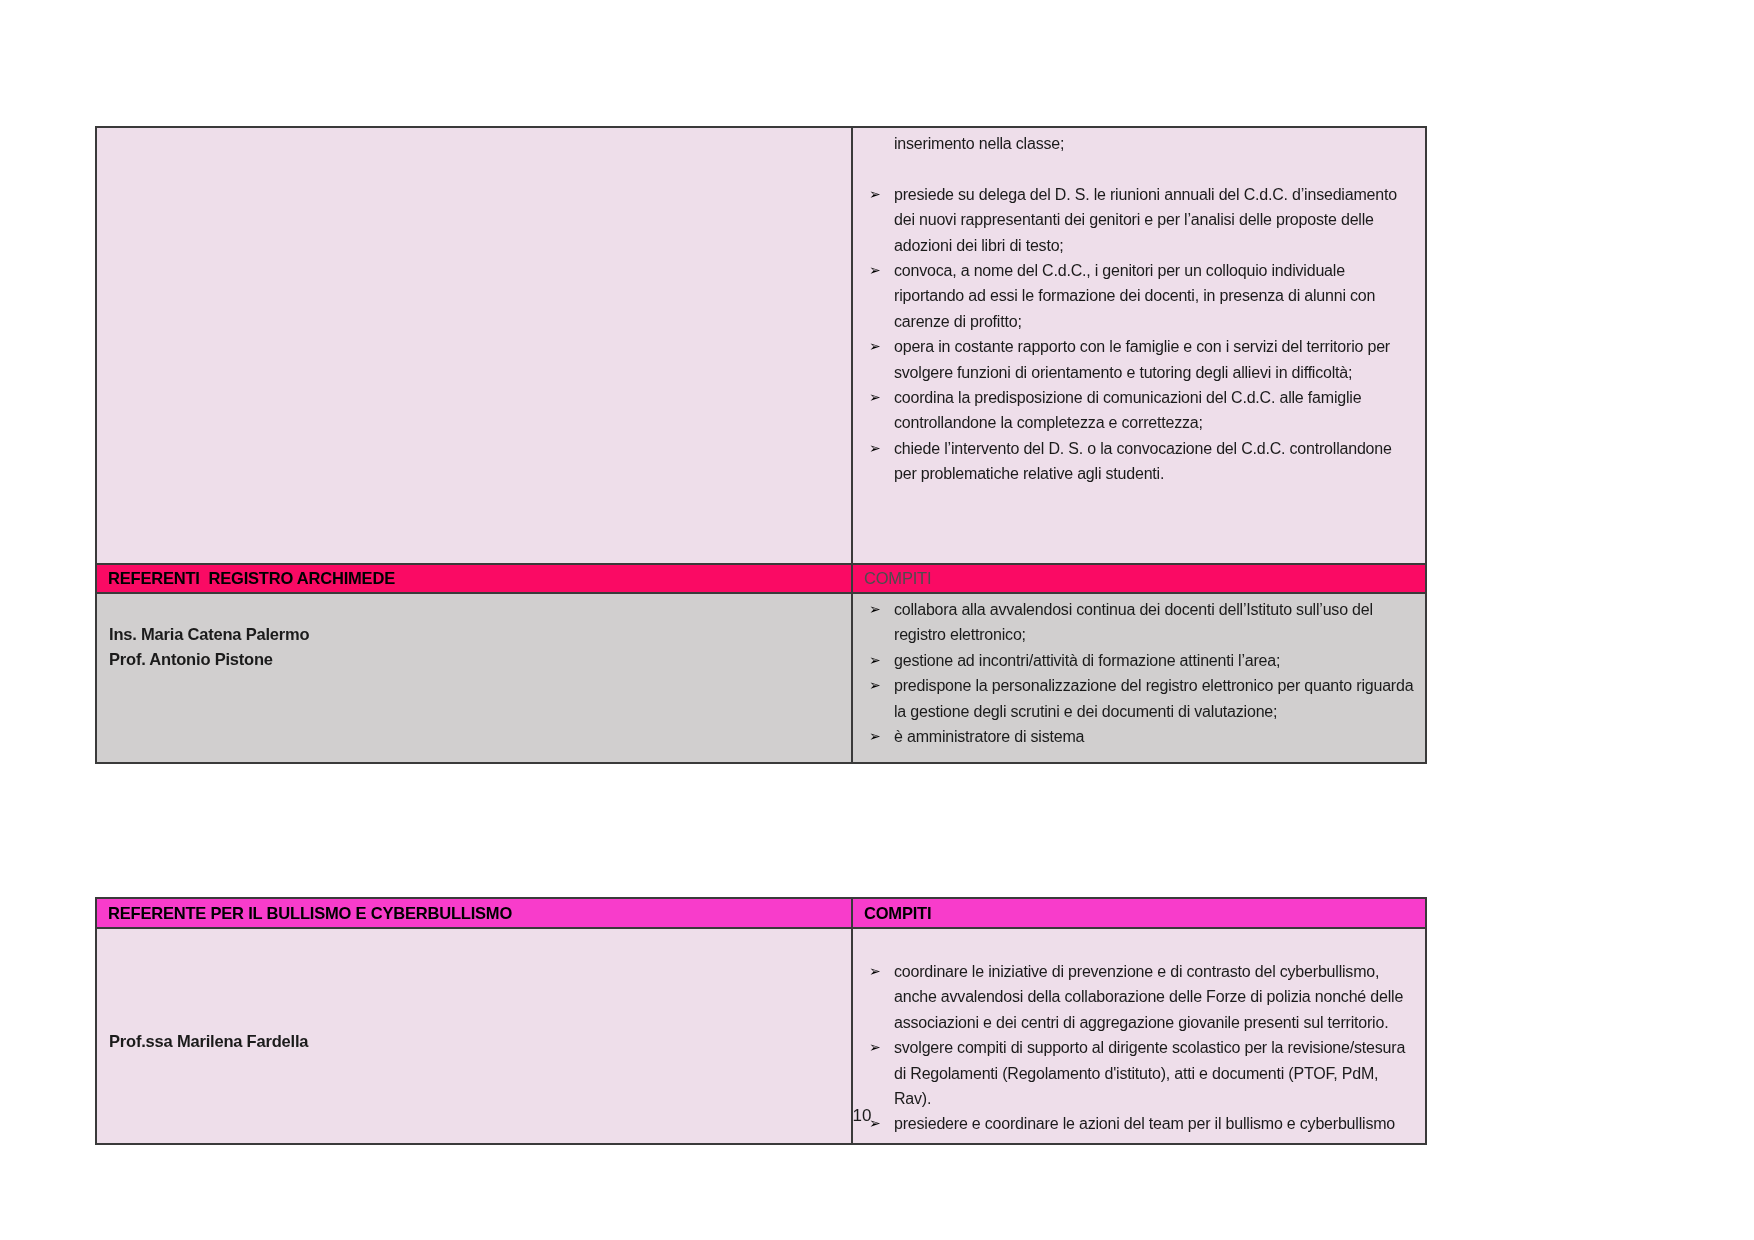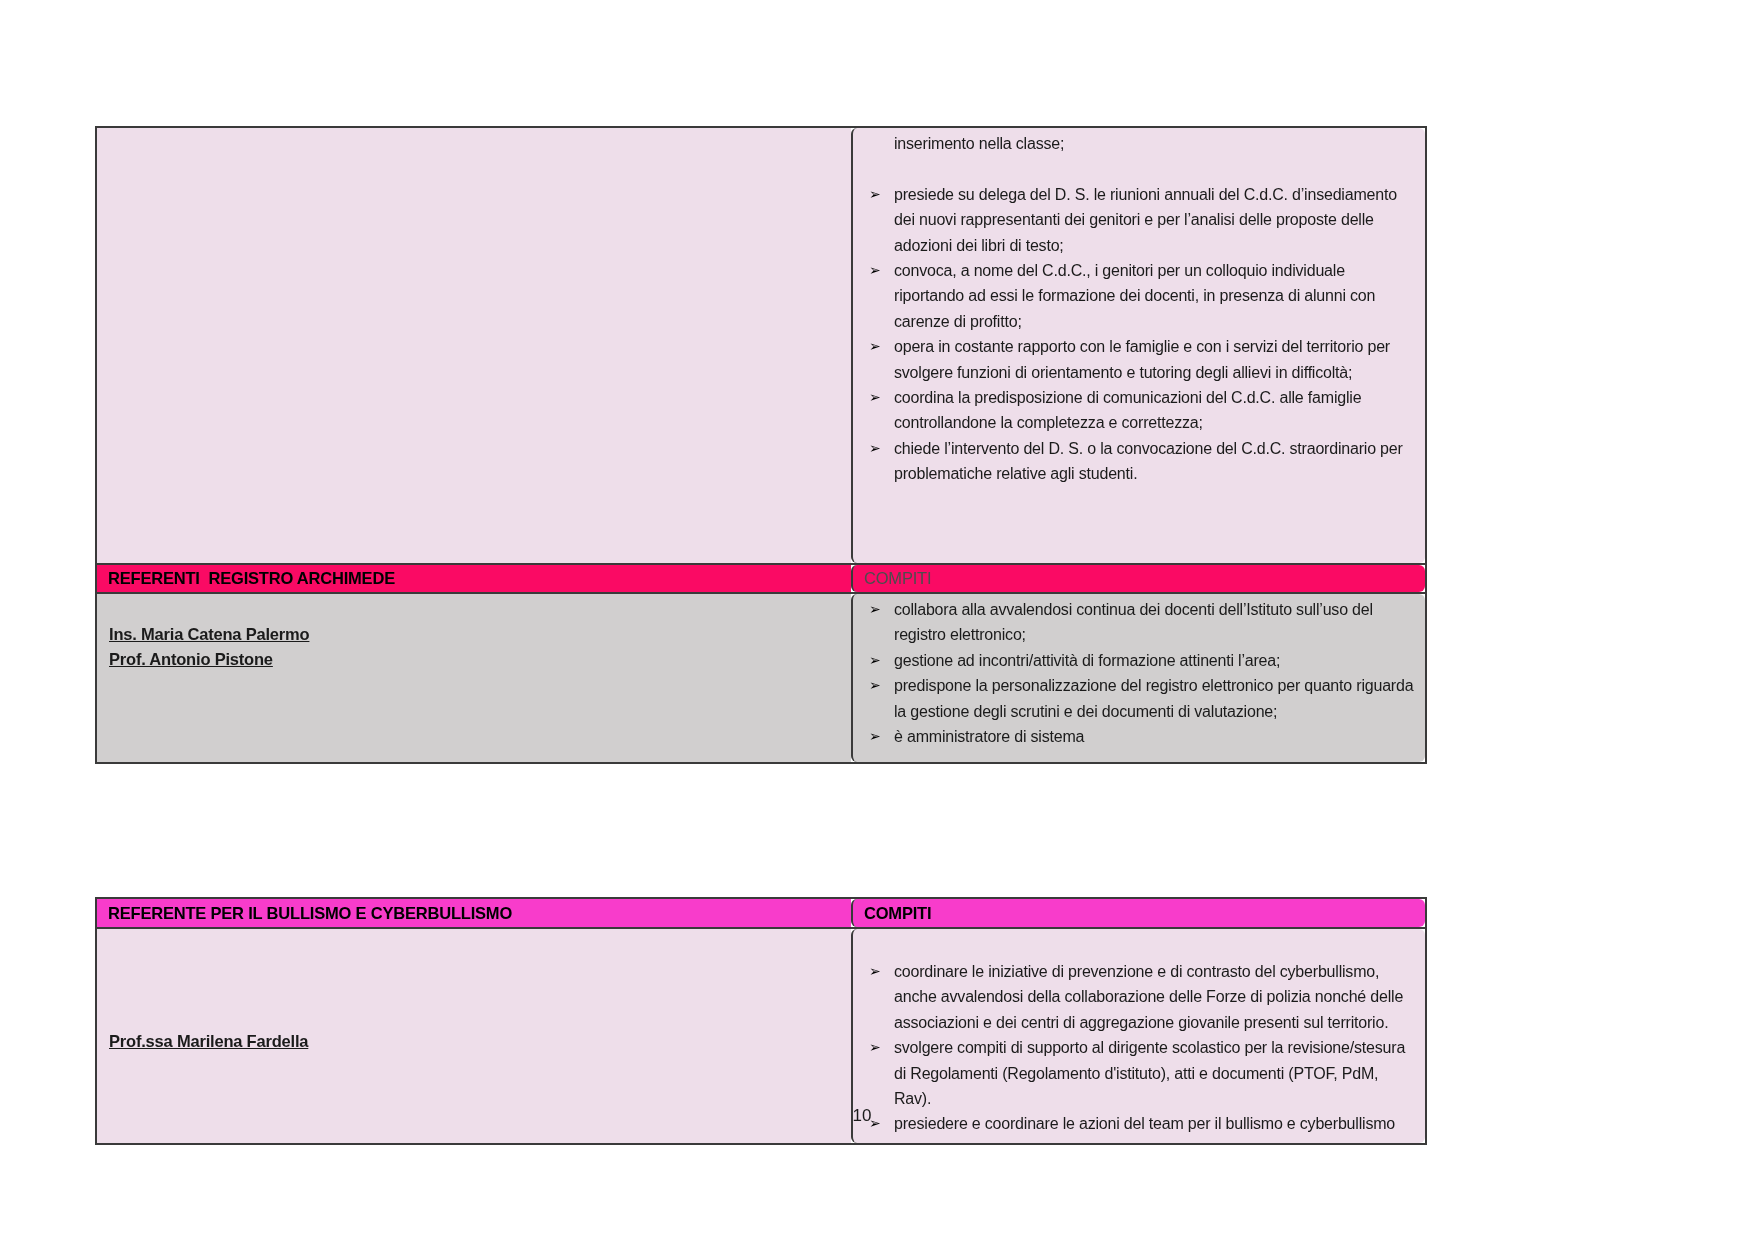--- a/index.html
+++ b/index.html
@@ -9,36 +9,36 @@
     color:#1b1b1b;-webkit-font-smoothing:antialiased;
   }
   *{box-sizing:border-box;}
   .tbl{
     position:absolute;left:95px;width:1332px;
     border:2px solid #3a3a3a;background:#ffffff;
   }
   .row{display:flex;width:100%;overflow:hidden;}
   .row + .row{border-top:2px solid #3a3a3a;}
   .cell-l{width:754px;flex:none;overflow:hidden;}
-  .cell-r{flex:1;border-left:2px solid #3a3a3a;overflow:hidden;border-radius:6px;}
+  .cell-r{flex:1;border-left:2px solid #3a3a3a;overflow:hidden;}
   .bg-pink{background:#eedeea;}
   .bg-gray{background:#d1cfcf;}
   .bg-hdr1{background:#fa0a64;text-align:right;}
   .bg-hdr2{background:#f83ccb;}
   .hdr-cell{display:flex;align-items:center;padding-left:11px;
     font-size:16.5px;letter-spacing:-0.2px;}
   .hdr-left{font-weight:bold;color:#000000;white-space:pre-wrap;}
   .hdr-muted{color:#4d4d4d;font-weight:normal;}
   .hdr-bold{color:#000000;font-weight:bold;}
   .task-list{padding-top:3px;font-size:16px;letter-spacing:-0.2px;line-height:25.4px;}
   .li{display:flex;align-items:flex-start;min-height:25.4px;}
   .marker{width:41px;flex:none;padding-left:16px;font-size:14px;line-height:25.4px;color:#000;}
   .txt{flex:1;padding-right:10px;}
   .names-cell{padding:28px 10px 0 12px;font-weight:bold;font-size:16.5px;
-    letter-spacing:-0.2px;line-height:25.4px;text-decoration:underline;}
+    letter-spacing:-0.2px;line-height:25.4px;}
   .name-line{white-space:nowrap;}
   .center-name{display:flex;flex-direction:column;justify-content:center;padding-top:12px;}
   .pad-top-30{padding-top:30px;}
   .footer{
     position:absolute;left:0;width:1754px;top:1106px;text-align:center;
     font-size:17px;color:#1b1b1b;transform:translateX(-15px);
   }
 </style>
 </head>
 <body>
@@ -75,21 +75,21 @@
             <span class="txt">opera in costante rapporto con le famiglie e con i servizi del territorio per svolgere funzioni di orientamento e tutoring degli allievi in difficoltà;</span>
           </div>
 
           <div class="li">
             <span class="marker">➢</span>
             <span class="txt">coordina la predisposizione di comunicazioni del C.d.C. alle famiglie controllandone la completezza e correttezza;</span>
           </div>
 
           <div class="li">
             <span class="marker">➢</span>
-            <span class="txt">chiede l’intervento del D. S. o la convocazione del C.d.C. straordinario per problematiche relative agli studenti.</span>
+            <span class="txt">chiede l’intervento del D. S. o la convocazione del C.d.C. controllandone per problematiche relative agli studenti.</span>
           </div>
         </div>
     </div>
   </div>
 
   <div class="row" style="height:29px;">
     <div class="cell-l bg-hdr1 hdr-cell">
       <span class="hdr-left">REFERENTI  REGISTRO ARCHIMEDE</span>
     </div>
     <div class="cell-r bg-hdr1 hdr-cell">

